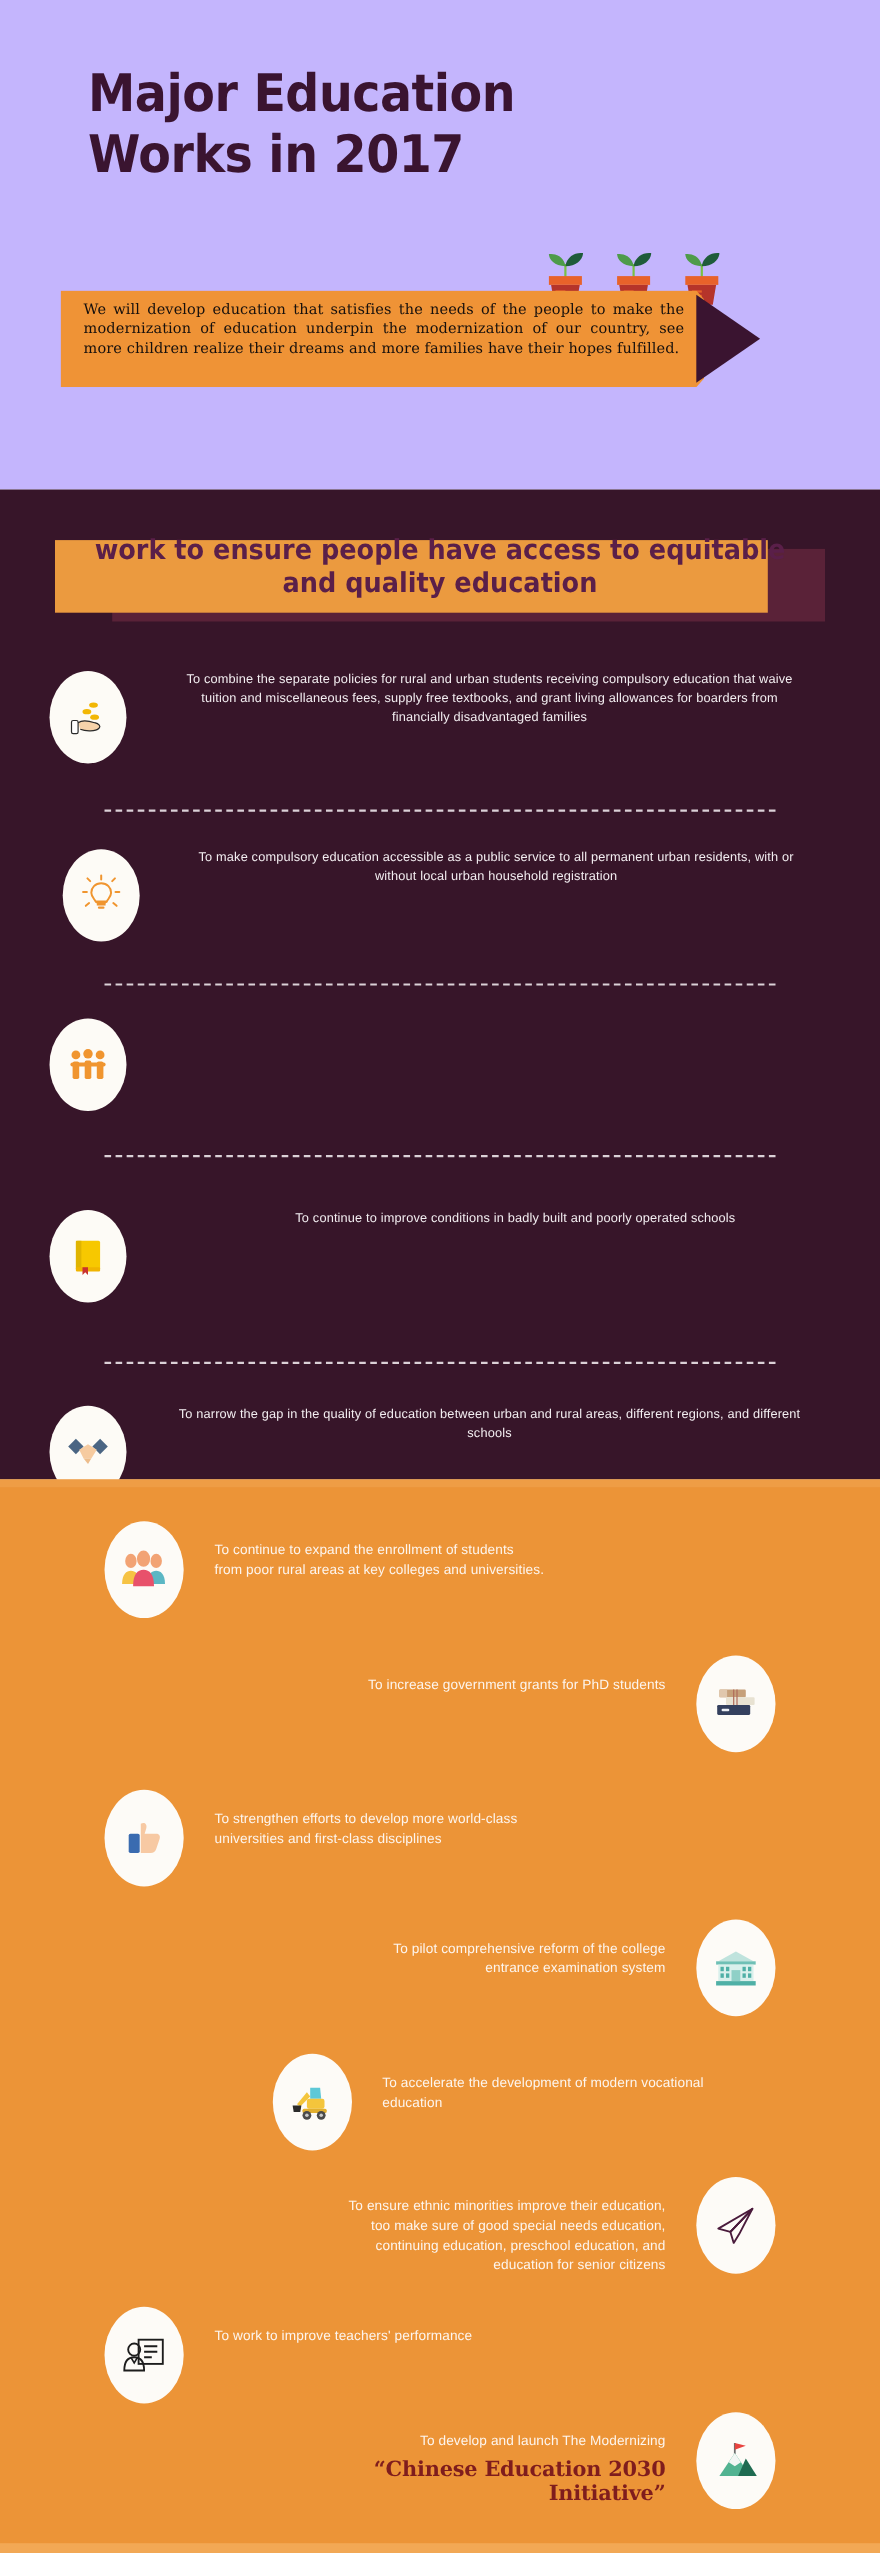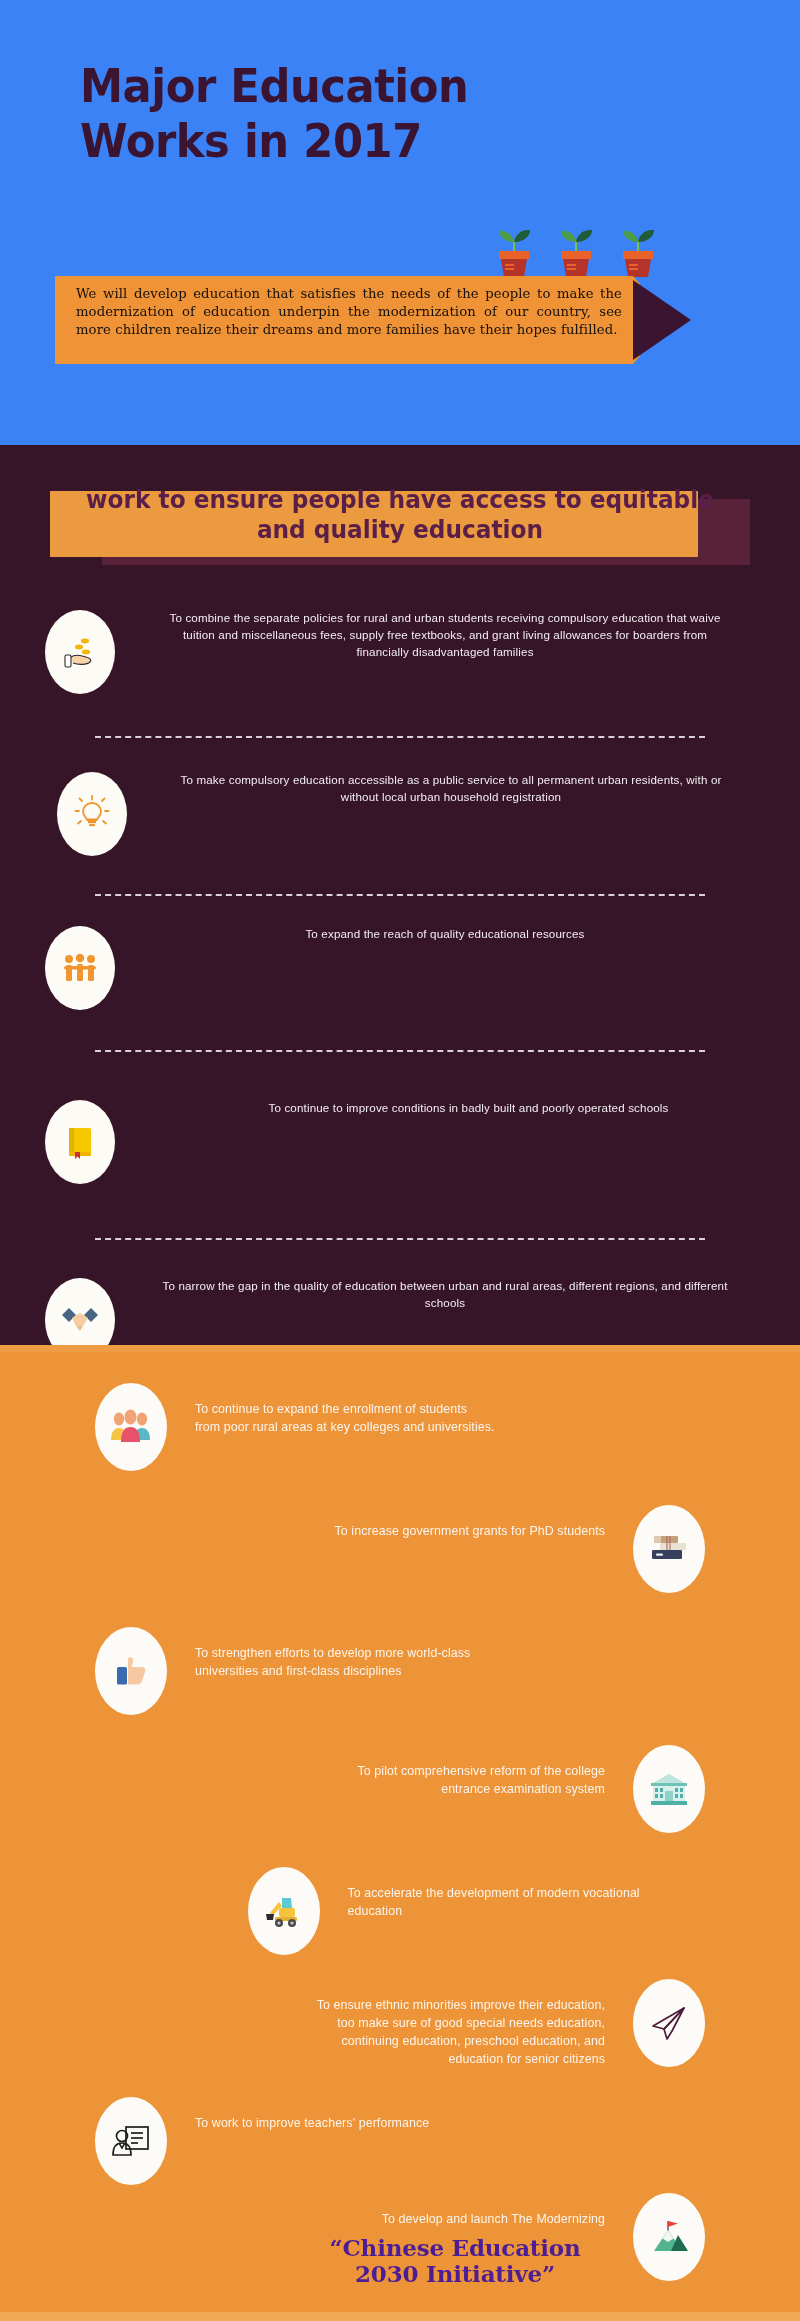--- a/index.html
+++ b/index.html
@@ -10,21 +10,21 @@
     position: relative;
     font-family: "Liberation Sans", sans-serif;
     overflow: hidden;
   }
 
   
   .sec-white {
     position: absolute;
     left: 0; top: 0;
     width: 800px; height: 445px;
-    background: #3b82f6;
+    background: #c4b5fd;
   }
   .title {
     position: absolute;
     left: 80px; top: 58px;
     width: 520px;
     font-family: "DejaVu Sans", sans-serif;
     font-weight: 700;
     font-size: 47px;
     line-height: 1.18;
     letter-spacing: -0.5px;
@@ -36,21 +36,21 @@
     position: absolute;
     left: 492px; top: 222px;
     width: 170px; height: 56px;
     display: flex;
     gap: 18px;
   }
   .plant { width: 44px; height: 56px; }
 
   .intro-wrap {
     position: absolute;
-    left: 55px; top: 276px;
+    left: 55px; top: 264px;
     width: 660px; height: 76px; padding-left: 24px;
   }
   .intro-box {
     position: absolute;
     left: 0; top: 0;
     width: 585px; height: 88px;
     background: #ef9336;
     clip-path: polygon(0 0, 578px 0, 585px 8px, 585px 80px, 578px 88px, 0 88px);
     padding: 9px 18px 0 21px;
   }
@@ -165,25 +165,24 @@
     letter-spacing: 0.1px;
     max-width: 300px;
   }
   .o-item.left .o-text  { text-align: left;  margin-left: 28px; padding-top: 18px; }
   .o-item.right .o-text { text-align: right; margin-right: 28px; padding-top: 18px; }
   .initiative {
     display: block;
     margin-top: 6px;
     font-family: "DejaVu Serif", serif;
     font-weight: 700;
-    font-size: 23px;
+    font-size: 19px;
     line-height: 1.14;
-    color: #4c1d95;
+    color: #7f1d1d;
     letter-spacing: -0.2px;
-    text-align: center;
   }
   .bottom-band {
     position: absolute; left: 0; bottom: 0;
     width: 800px; height: 9px;
     background: #f2a855;
   }
 </style>
 </head>
 <body>
 
@@ -293,21 +292,20 @@
             <circle cx="10" cy="12" r="4" fill="#f0952f"></circle>
             <circle cx="21" cy="11" r="4.3" fill="#f0952f"></circle>
             <circle cx="32" cy="12" r="4" fill="#f0952f"></circle>
             <rect x="7" y="18" width="6" height="16" rx="1.6" fill="#f0952f"></rect>
             <rect x="18" y="17" width="6" height="17" rx="1.6" fill="#f0952f"></rect>
             <rect x="29" y="18" width="6" height="16" rx="1.6" fill="#f0952f"></rect>
             <rect x="5" y="19" width="32" height="3.6" rx="1.8" fill="#f0952f"></rect>
           </svg>
         </div>
       </div>
-      <div class="d-text">To expand the reach of quality educational resources</div>
     </div>
 
     <div class="d-divider" style="margin-top:28px;"></div>
 
     <div class="d-item" style="height:96px; margin-top:48px;gap:47px;">
       <div class="d-icon-cell">
         <div class="d-icon">
           <svg width="40" height="40" viewBox="0 0 40 40">
             <rect x="9" y="6" width="22" height="26" rx="1.5" fill="#f7c800"></rect>
             <rect x="9" y="6" width="5" height="26" fill="#e0b400"></rect>

